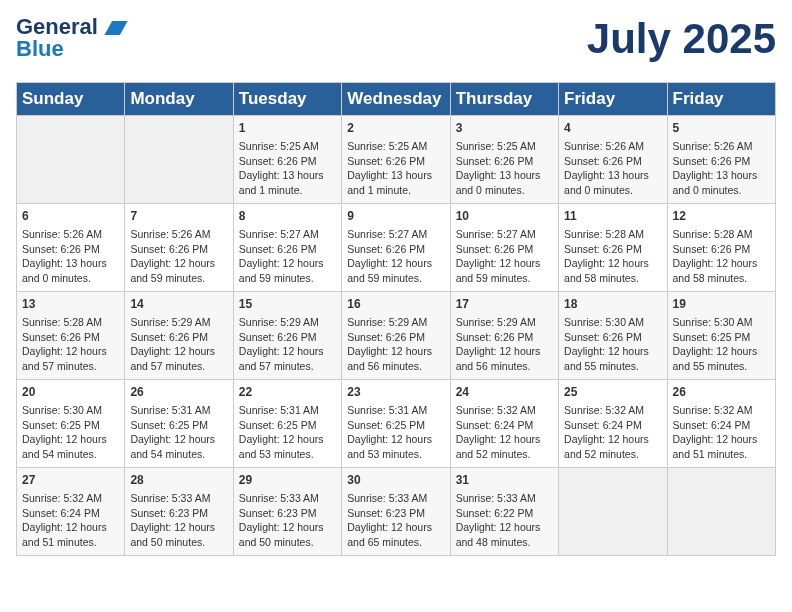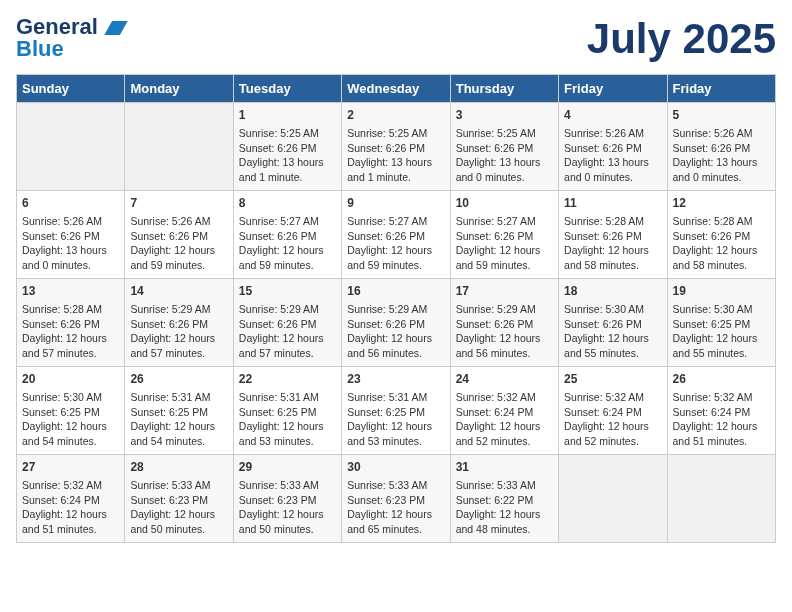--- a/index.html
+++ b/index.html
@@ -7,21 +7,21 @@
       font-family: Arial, sans-serif;
       background: #fff;
       width: 792px;
       min-height: 612px;
       padding: 16px;
     }
     .header-area {
       display: flex;
       justify-content: space-between;
       align-items: flex-start;
-      margin-bottom: 12px;
+      margin-bottom: 20px;
     }
     .logo {
       display: flex;
       flex-direction: column;
       align-items: flex-start;
     }
     .logo-text {
       font-size: 22px;
       font-weight: bold;
       color: #1a3a6b;
@@ -54,21 +54,21 @@
     table {
       width: 100%;
       border-collapse: collapse;
       font-size: 11px;
     }
     thead tr th {
       background-color: #2a6099;
       color: #fff;
       text-align: left;
       padding: 6px 5px;
-      font-size: 13px;
+      font-size: 17px;
       font-weight: bold;
       border: 1px solid #ccc;
     }
     tbody tr td {
       vertical-align: top;
       border: 1px solid #ccc;
       padding: 4px 5px;
       min-height: 80px;
       height: 88px;
       width: 108px;

